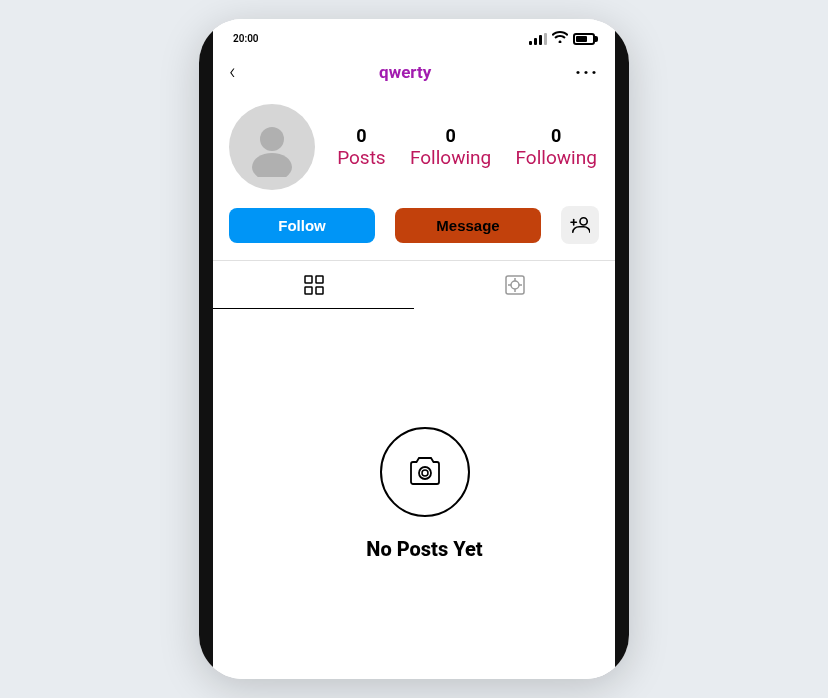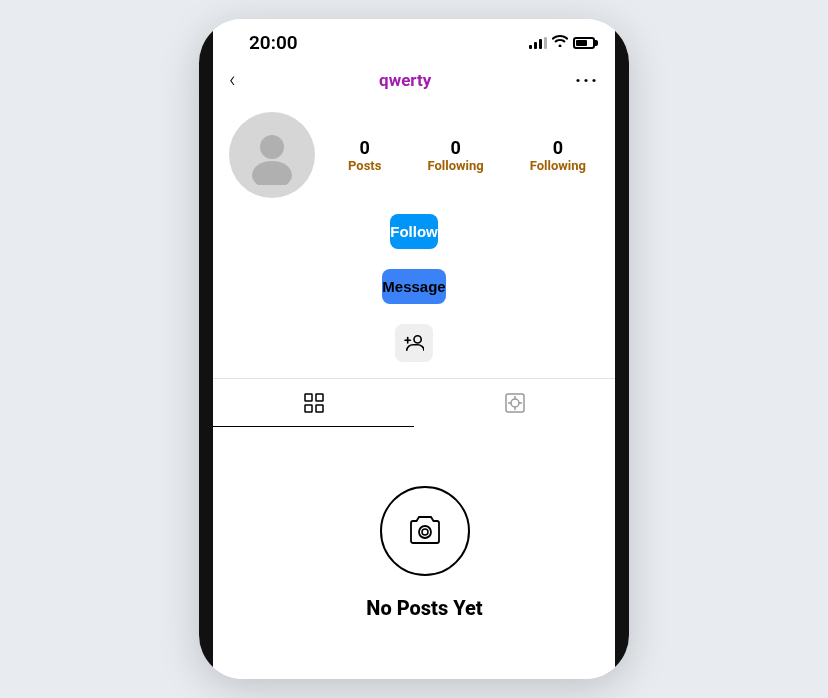--- a/index.html
+++ b/index.html
@@ -52,24 +52,23 @@
 
     
     .status-bar {
       display: flex;
       justify-content: space-between;
       align-items: center;
       padding: 12px 20px 6px;
       background: #fff;
     }
     .status-time {
-      font-size: 19px;
+      font-size: 10px;
       font-weight: 600;
       color: #000;
-      margin-left: 16px;
     }
     .status-icons {
       display: flex;
       align-items: center;
       gap: 5px;
     }
     .signal-bars {
       display: flex;
       align-items: flex-end;
       gap: 2px;
@@ -179,47 +178,46 @@
       display: flex;
       flex-direction: column;
       align-items: center;
     }
     .stat-number {
       font-size: 18px;
       font-weight: 700;
       color: #000;
     }
     .stat-label {
-      font-size: 13px;
-      color: #a16207;
-      font-weight: 700;
+      font-size: 19px;
+      color: #be185d;
+      font-weight: 400;
     }
 
     
     .action-buttons {
       display: flex;
       gap: 20px;
       padding: 0 16px 16px;
       align-items: center;
-      flex-direction: column;
     }
     .btn-follow {
       flex: 1;
       background: #0095f6;
       color: #fff;
       border: none;
       border-radius: 8px;
       padding: 9px 0;
       font-size: 15px;
       font-weight: 600;
       cursor: pointer;
     }
     .btn-message {
       flex: 1;
-      background: #3b82f6;
+      background: #c2410c;
       color: #000;
       border: none;
       border-radius: 8px;
       padding: 9px 0;
       font-size: 15px;
       font-weight: 600;
       cursor: pointer;
     }
     .btn-add-person {
       width: 38px;

